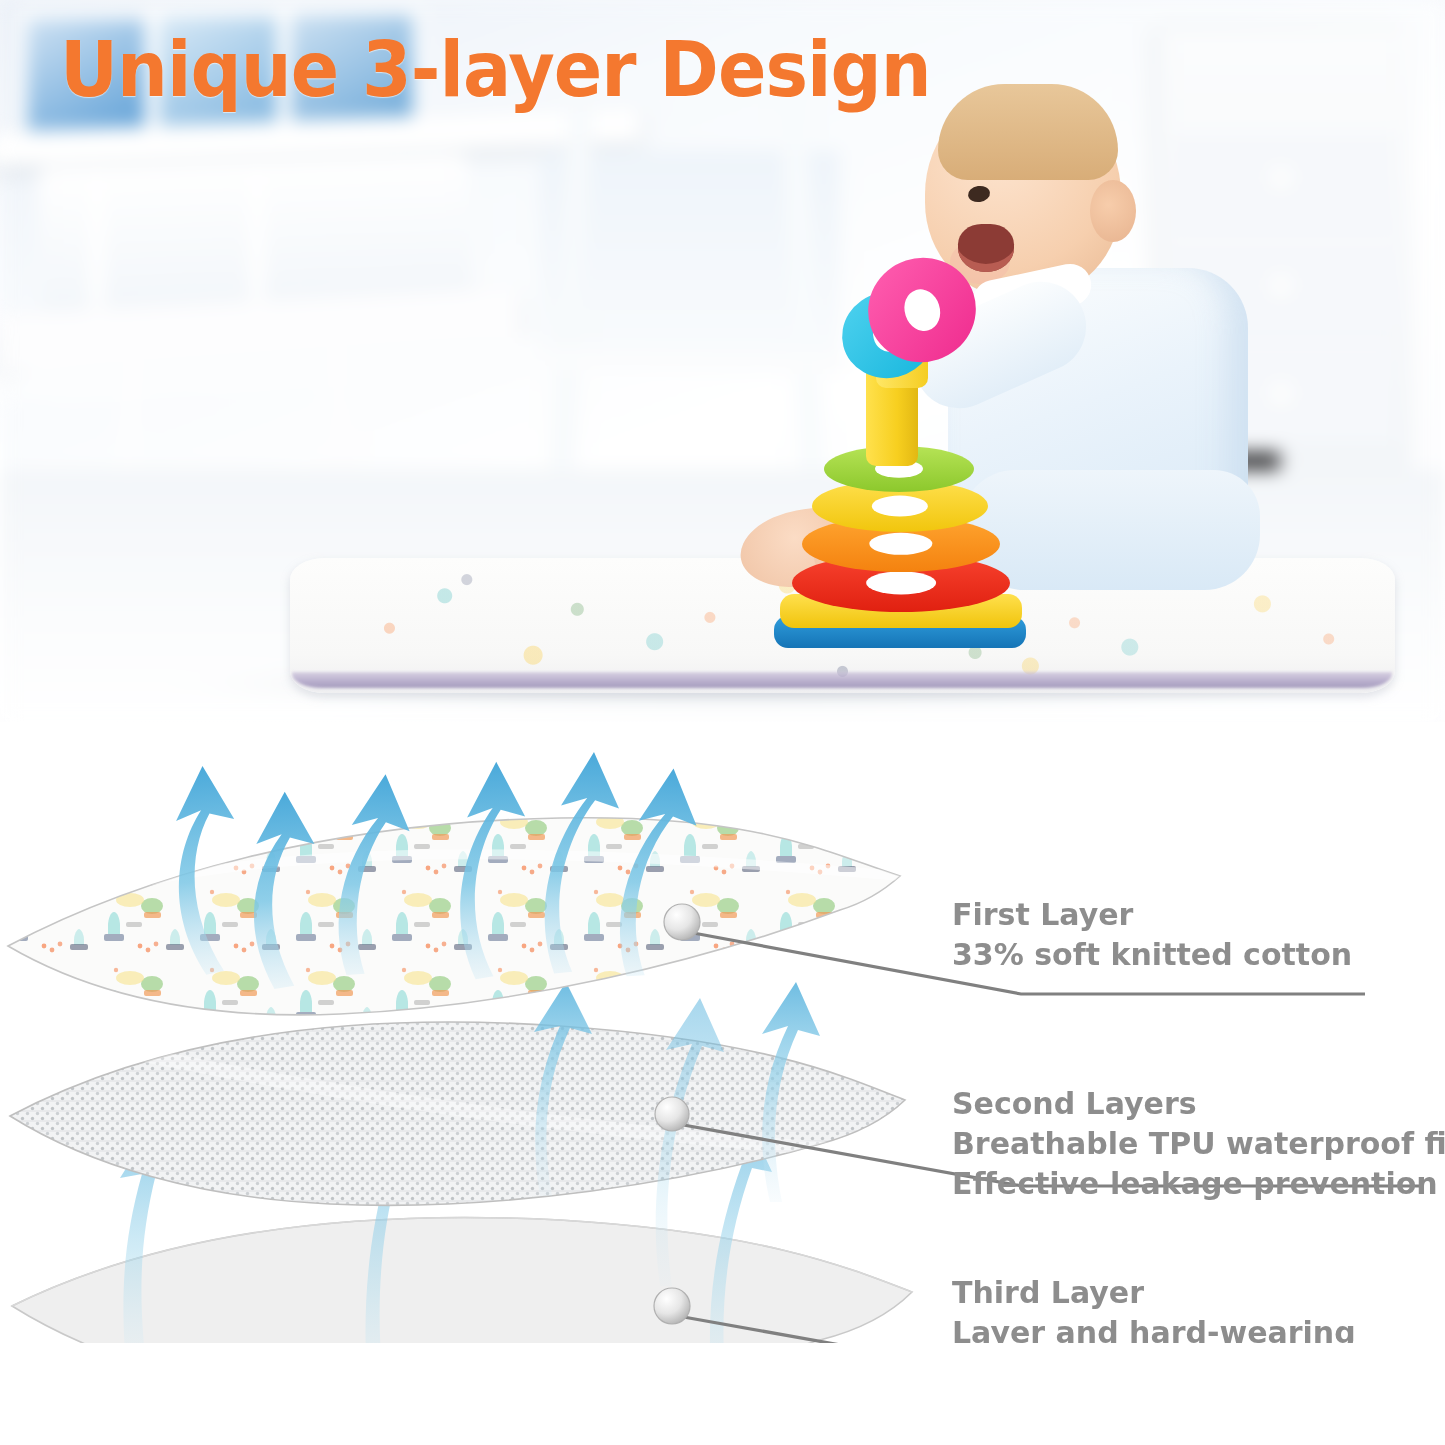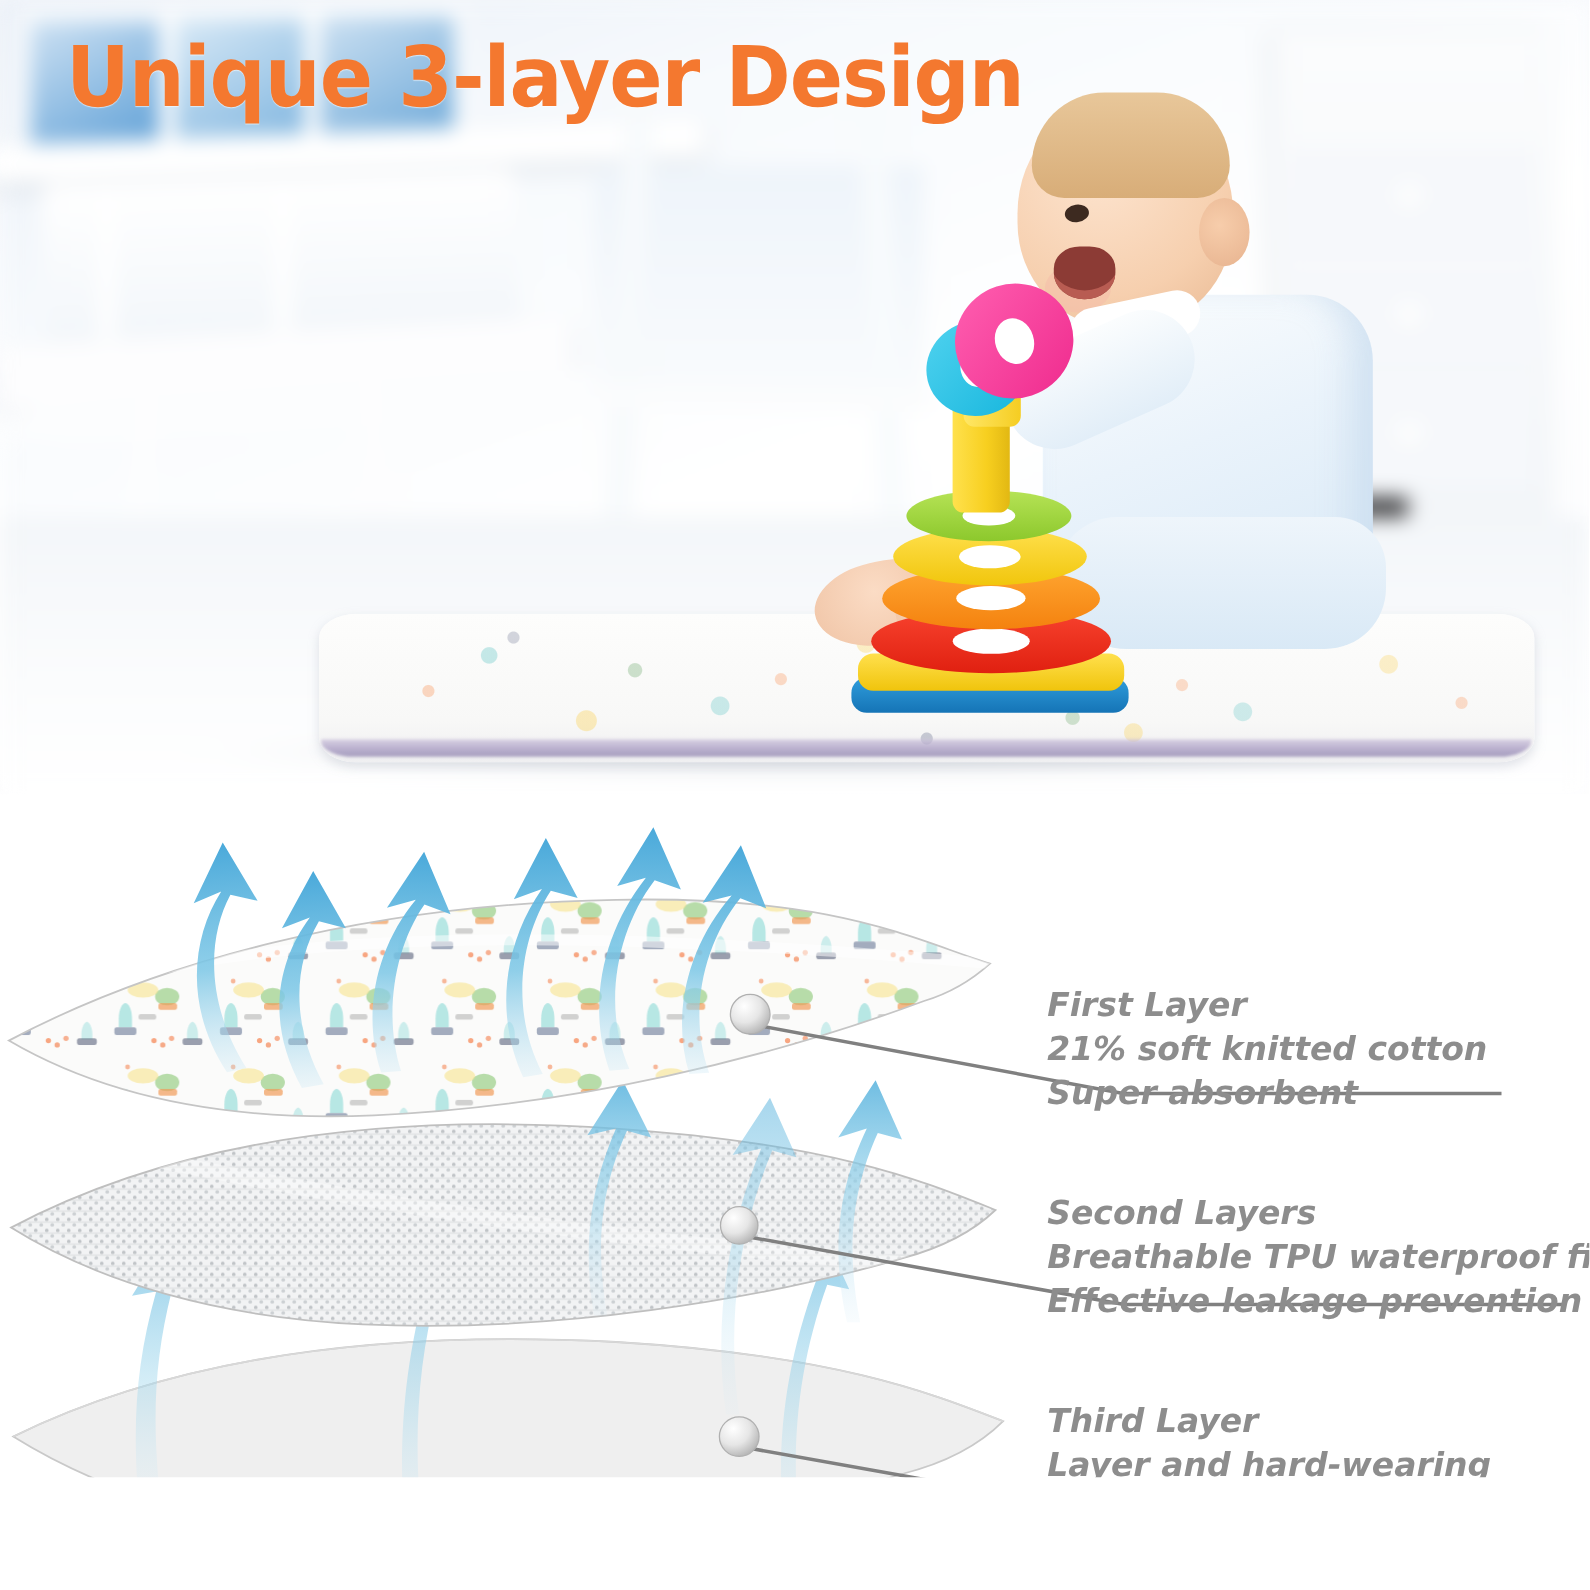--- a/index.html
+++ b/index.html
@@ -144,21 +144,21 @@
   .basey{position:absolute;left:0px;top:344px;width:242px;height:34px;border-radius:14px;background:linear-gradient(180deg,#ffe04d,#f0c40c);}
   .basebl{position:absolute;left:-6px;top:366px;width:252px;height:32px;border-radius:14px;background:linear-gradient(180deg,#2f9ddc,#1574b6);}
 
   
   .diagram{position:absolute;left:0;top:726px;width:1445px;height:719px;background:#ffffff;}
   .svgwrap{position:absolute;left:0;top:0;width:1445px;height:719px;}
   .svgwrap svg{display:block;}
 
   
   .label{position:absolute;z-index:20;color:#8d8d8d;
-    font-family:"DejaVu Sans", sans-serif;font-weight:bold;font-size:30px;line-height:40px;white-space:nowrap;font-style:italic;}
+    font-family:"DejaVu Sans", sans-serif;font-weight:bold;font-size:30px;line-height:40px;white-space:nowrap;}
   .label .ln{display:block;}
   .lbl1{left:952px;top:169px;}
   .lbl2{left:952px;top:358px;}
   .lbl3{left:952px;top:547px;}
 </style>
 </head>
 <body>
 
 <div id="stage">
 
@@ -357,22 +357,21 @@
 
       <g stroke="#808080" stroke-width="3.2" fill="none">
         <path d="M678 590 L1014 650 L1365 650"></path>
       </g>
       <circle cx="672" cy="580" r="18" fill="url(#dotGrad)" stroke="#b0b0b0" stroke-width="1.2"></circle>
     </svg>
     </div>
 
     <div class="label lbl1">
       <span class="ln">First Layer</span>
-      <span class="ln">21% soft knitted cotton</span>
-      <span class="ln">Super absorbent</span>
+      <span class="ln">33% soft knitted cotton</span>
     </div>
 
     <div class="label lbl2">
       <span class="ln">Second Layers</span>
       <span class="ln">Breathable TPU waterproof film</span>
       <span class="ln">Effective leakage prevention</span>
     </div>
 
     <div class="label lbl3">
       <span class="ln">Third Layer</span>

